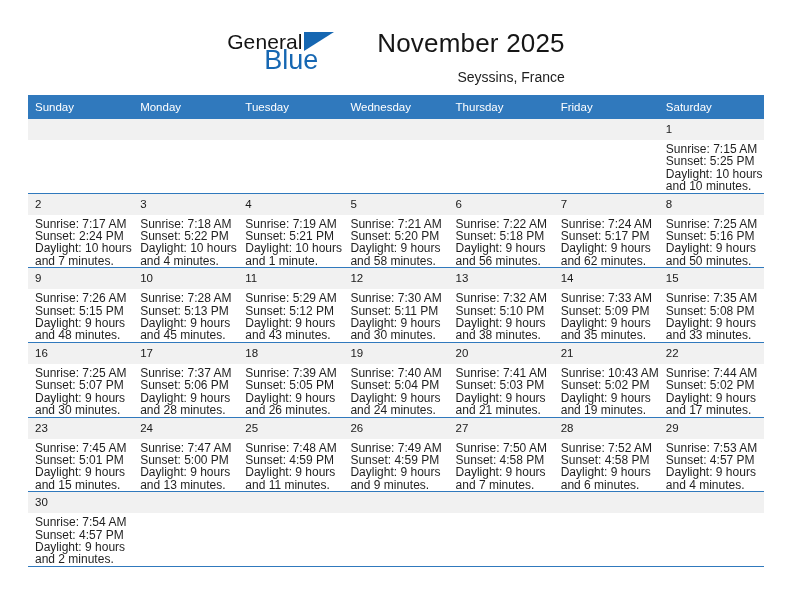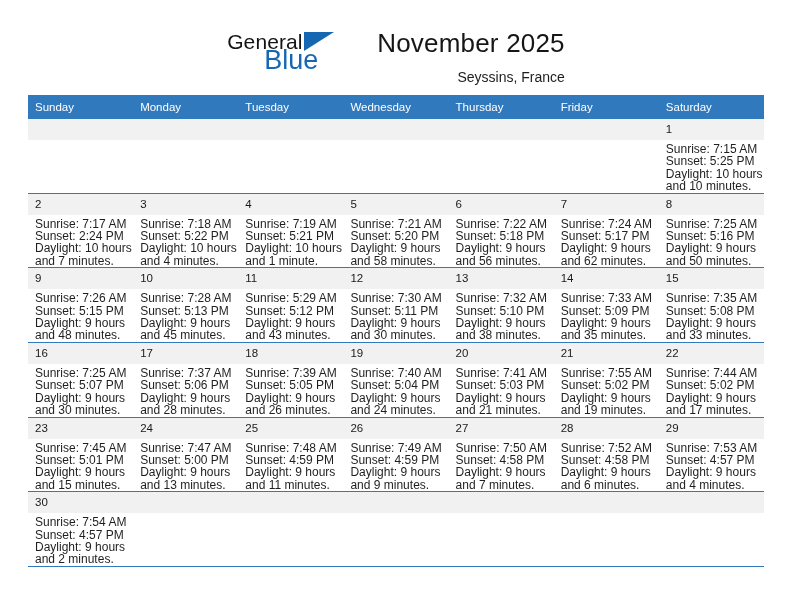--- a/index.html
+++ b/index.html
@@ -424,21 +424,21 @@
                 <div>Sunset: 5:03 PM</div>
                 <div>Daylight: 9 hours</div>
                 <div>and 21 minutes.</div>
               </div>
             </div>
           </td>
           <td>
             <div class="cell-inner">
               <div class="daynum">21</div>
               <div class="info">
-                <div>Sunrise: 7:55 AM</div>
+                <div>Sunrise: 10:43 AM</div>
                 <div>Sunset: 5:02 PM</div>
                 <div>Daylight: 9 hours</div>
                 <div>and 19 minutes.</div>
               </div>
             </div>
           </td>
           <td>
             <div class="cell-inner">
               <div class="daynum">22</div>
               <div class="info">

